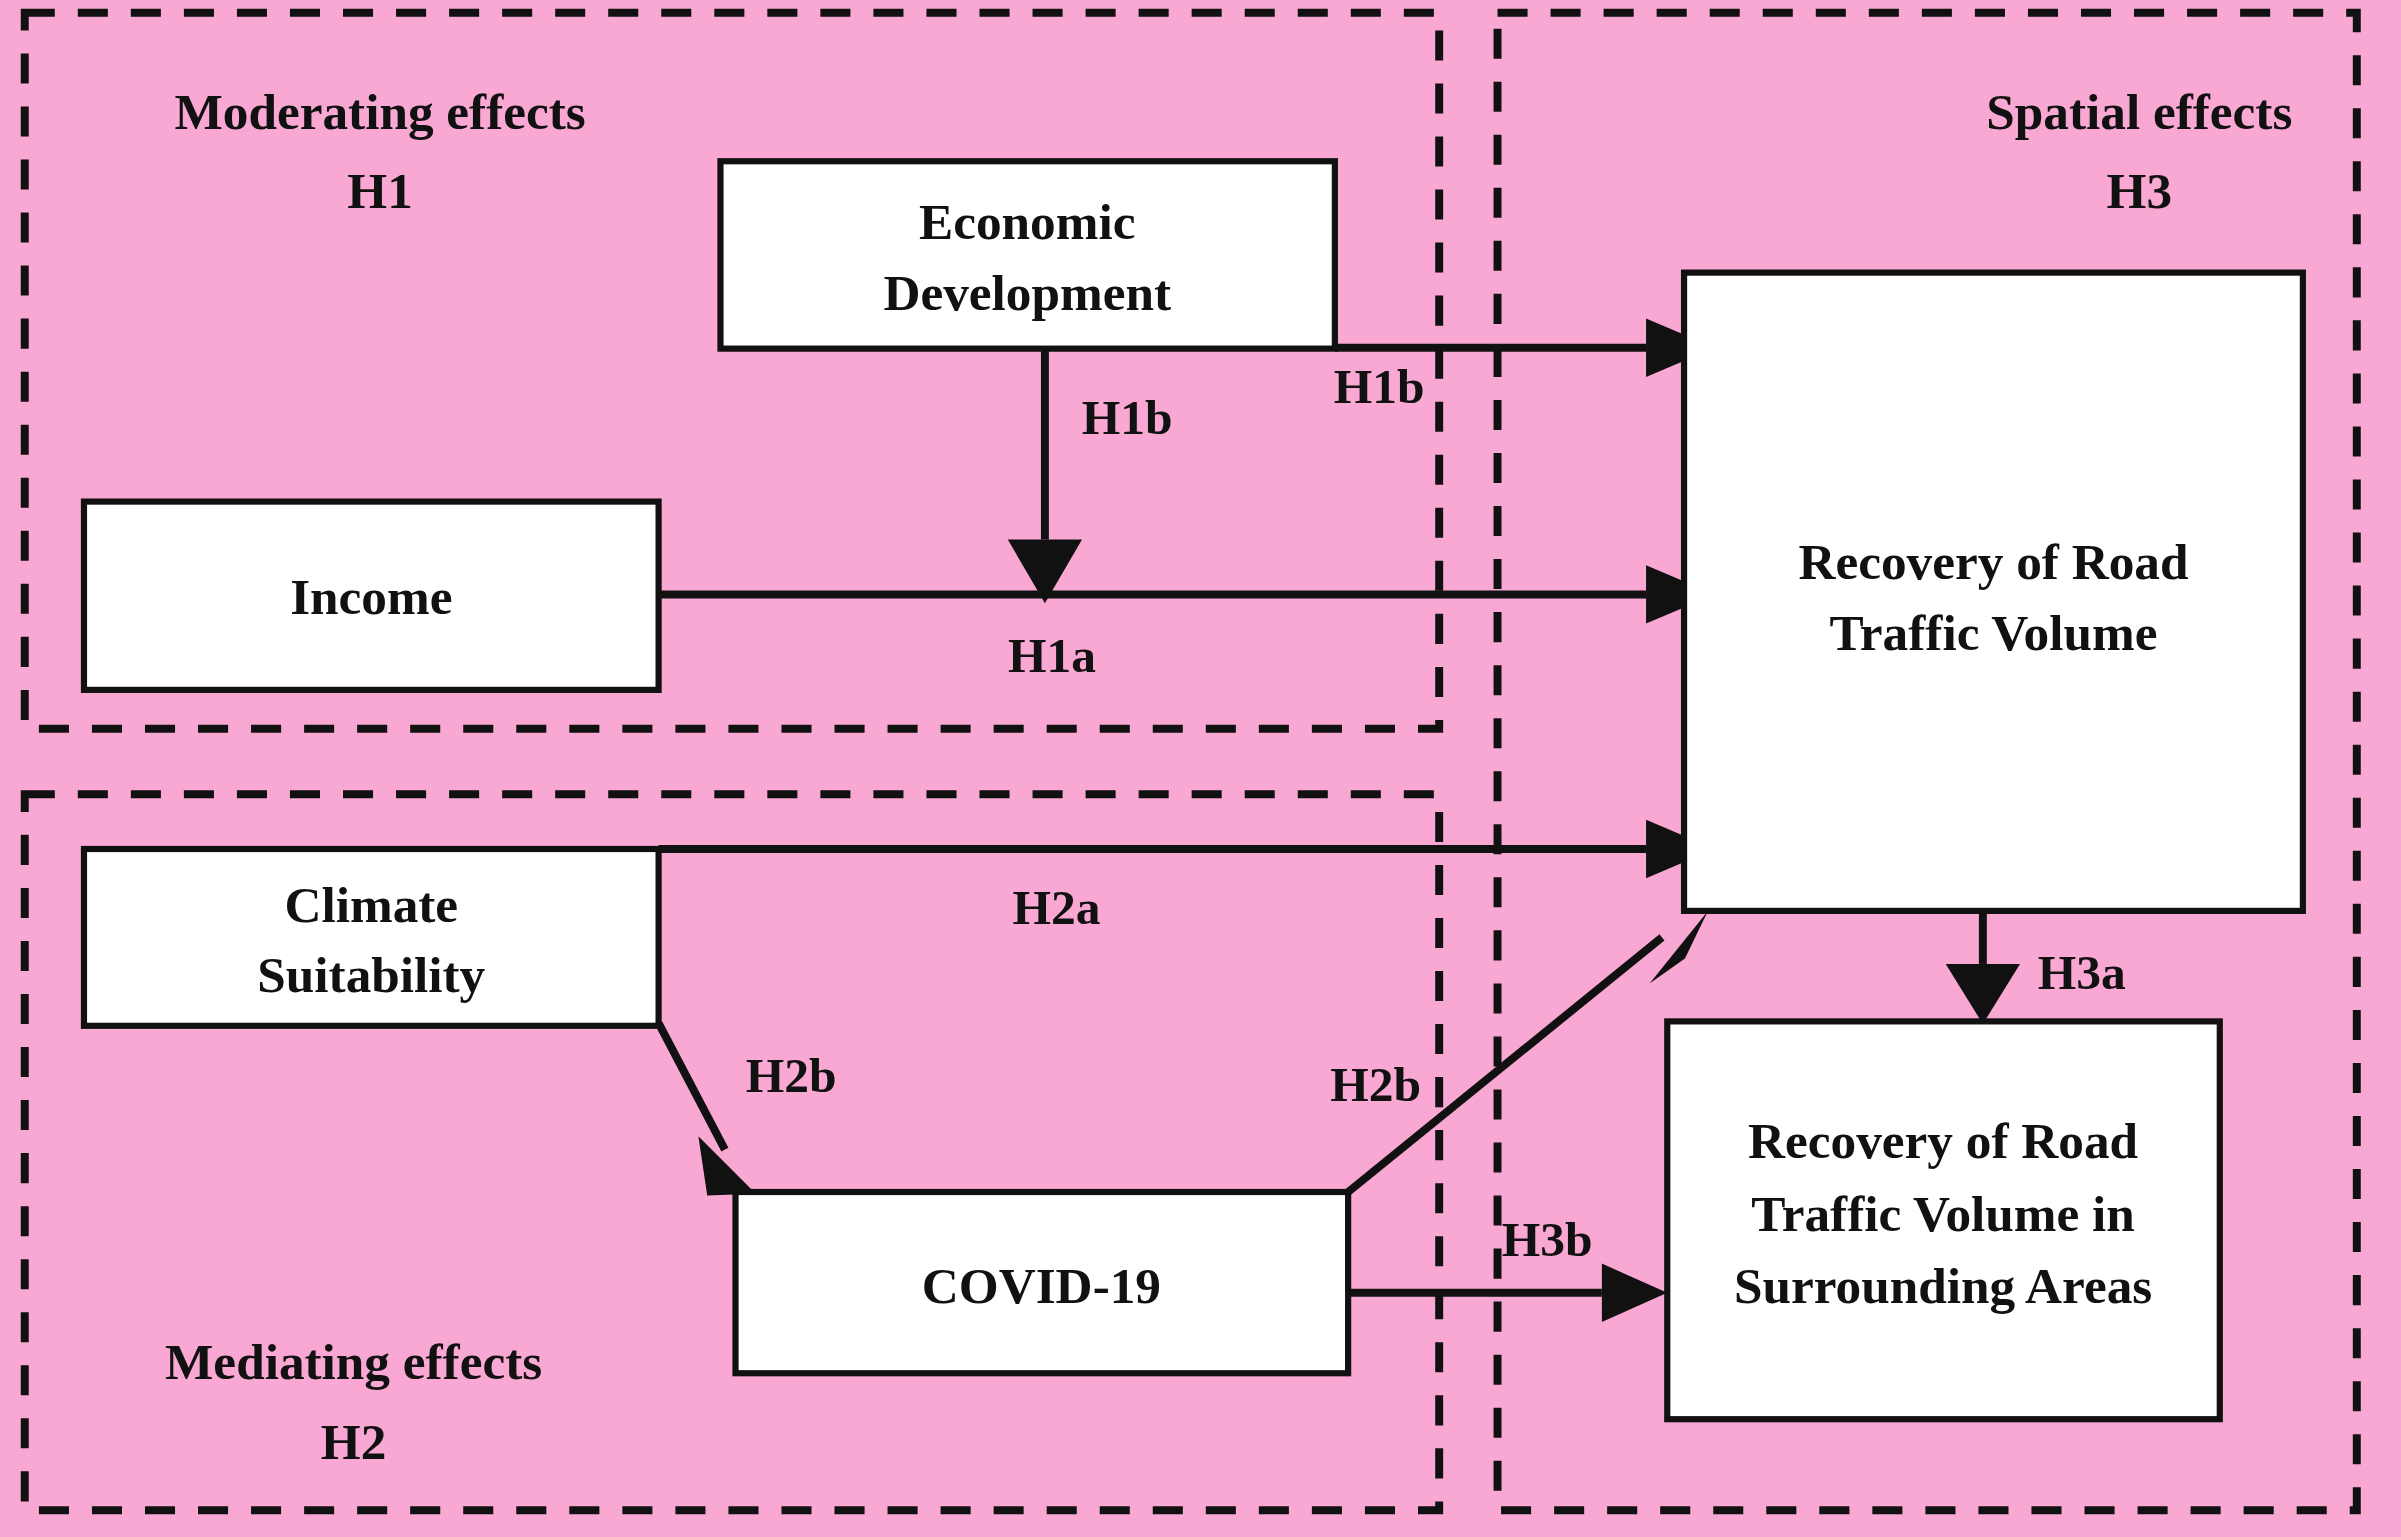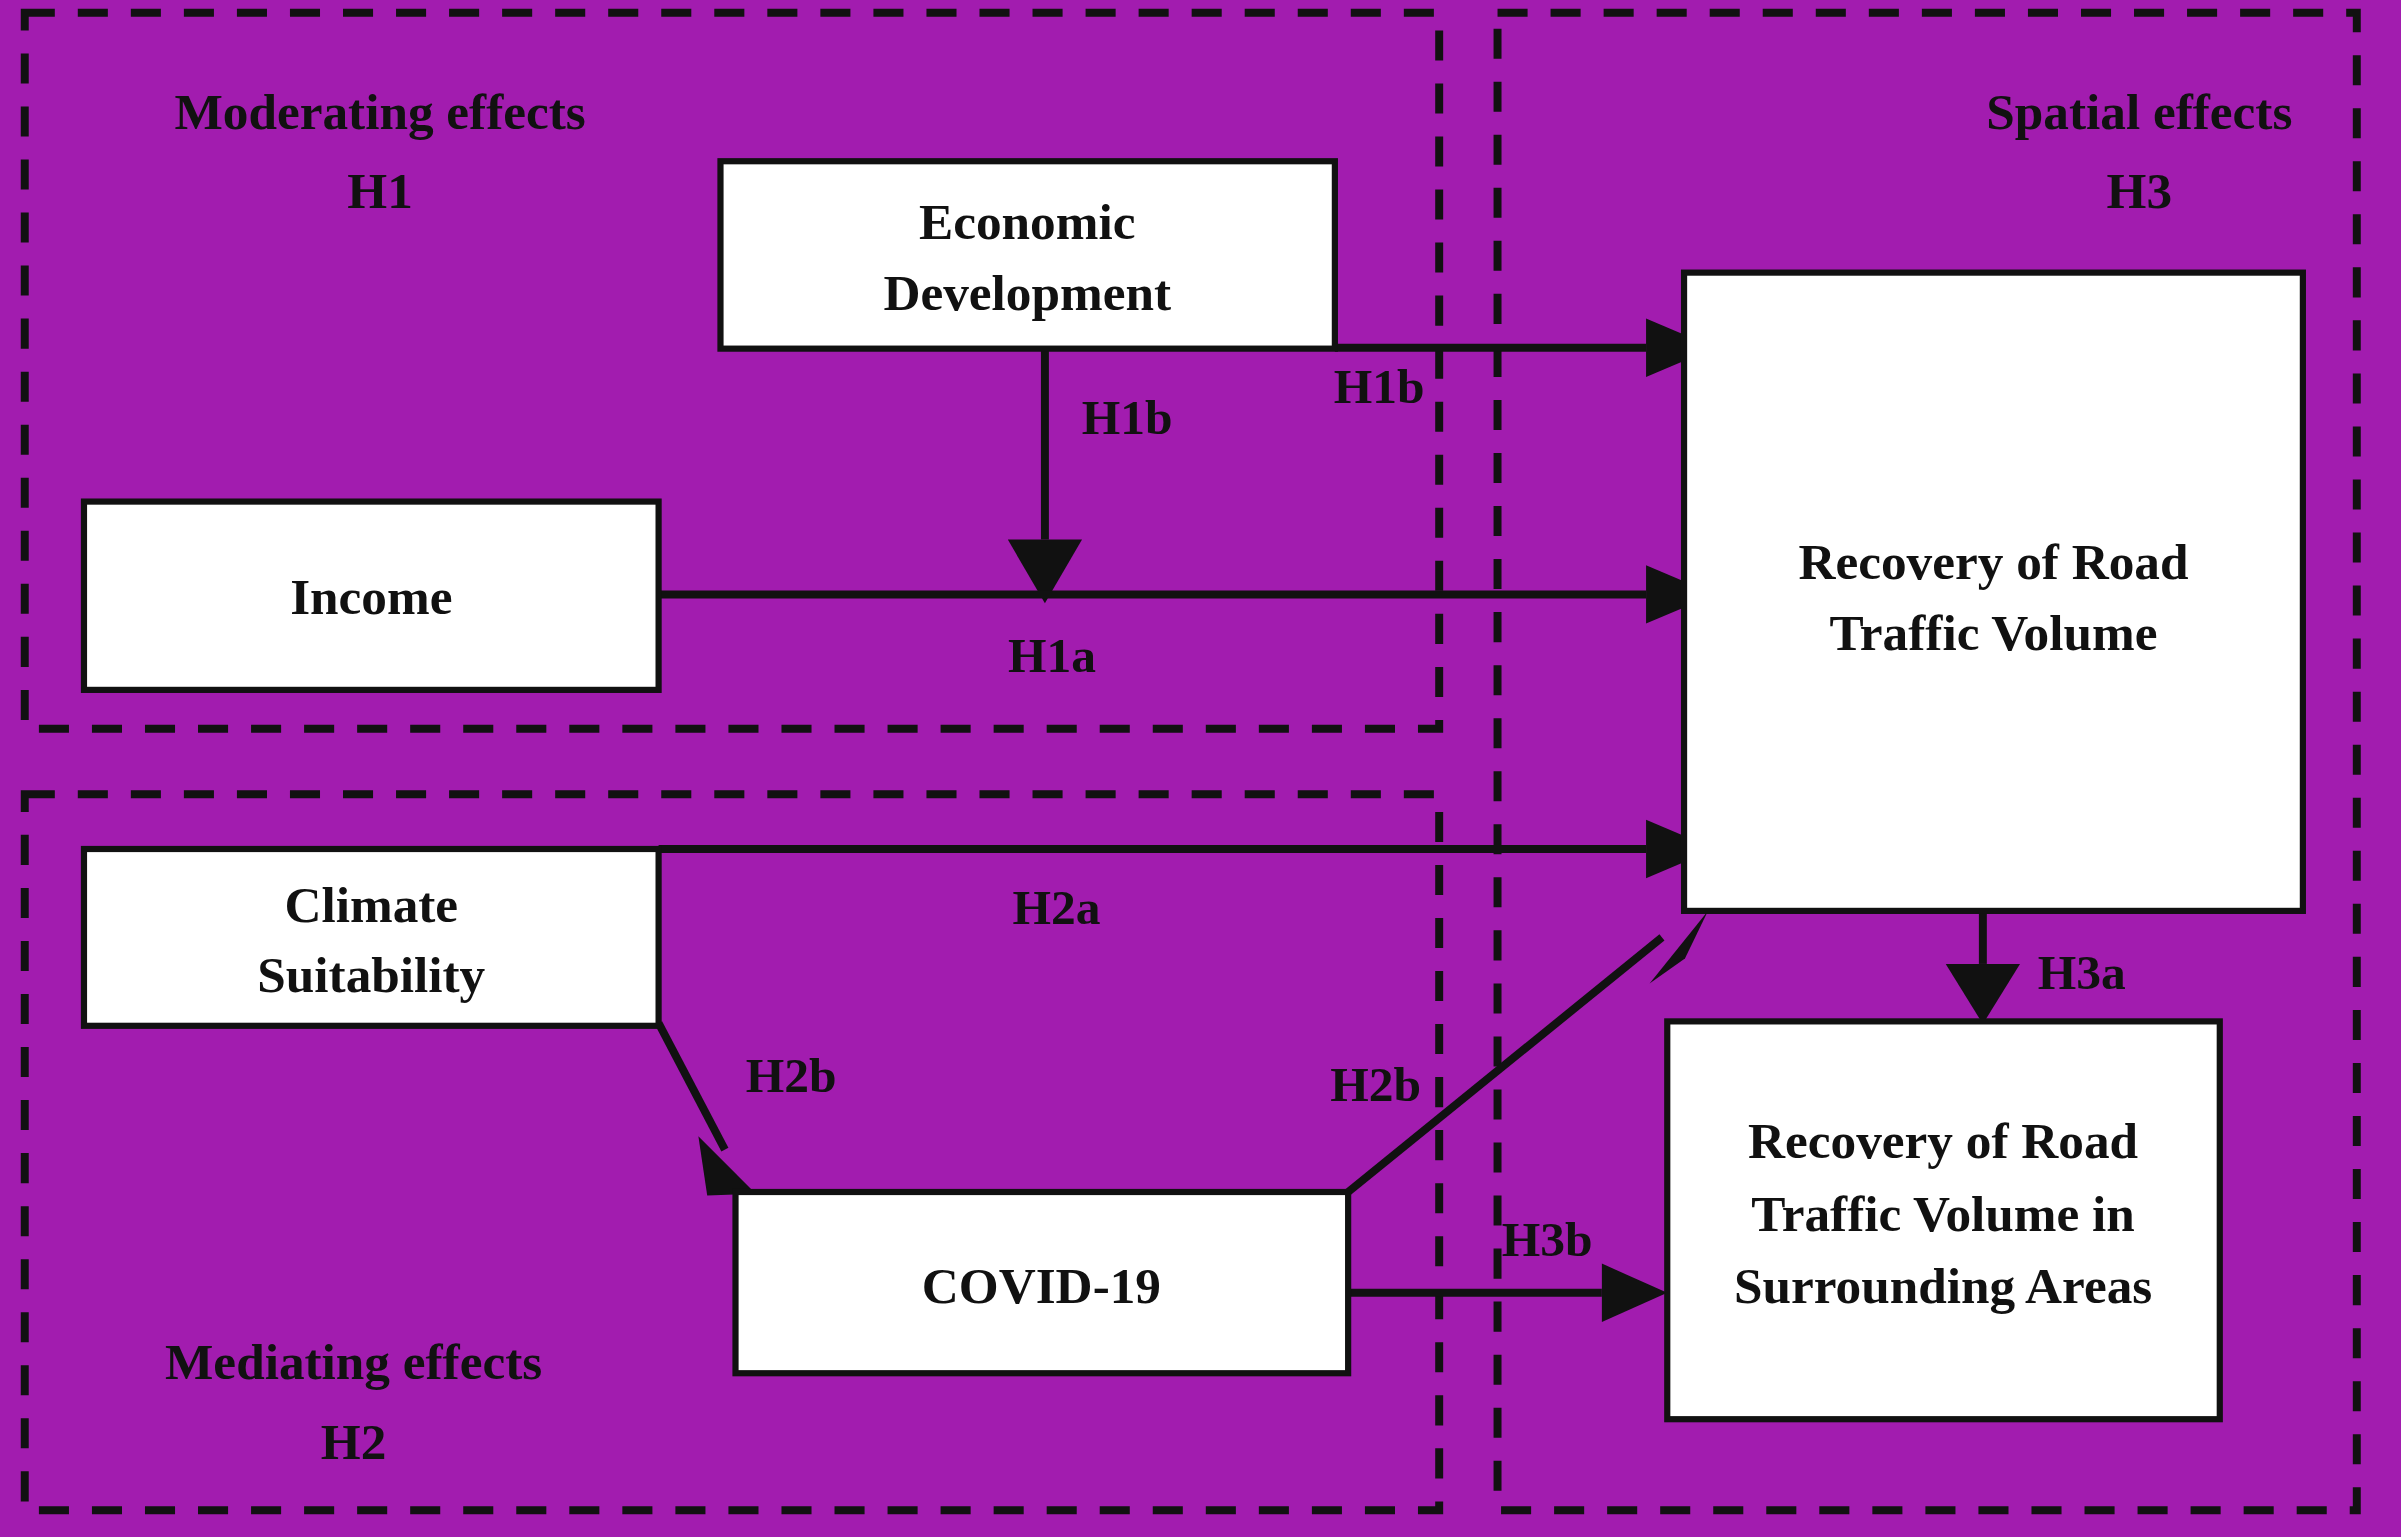--- a/index.html
+++ b/index.html
@@ -8,21 +8,21 @@
     padding: 0;
     background: #ffffff;
   }
   body {
     font-family: "Liberation Serif", "DejaVu Serif", serif;
   }
   #diagram-root {
     position: relative;
     width: 2401px;
     height: 1538px;
-    background: #a21caf;
+    background: #f9a8d4;
     overflow: hidden;
   }
   svg#framework-svg {
     display: block;
     width: 2401px;
     height: 1538px;
   }
   .group-dashed {
     fill: none;
     stroke: #111111;

